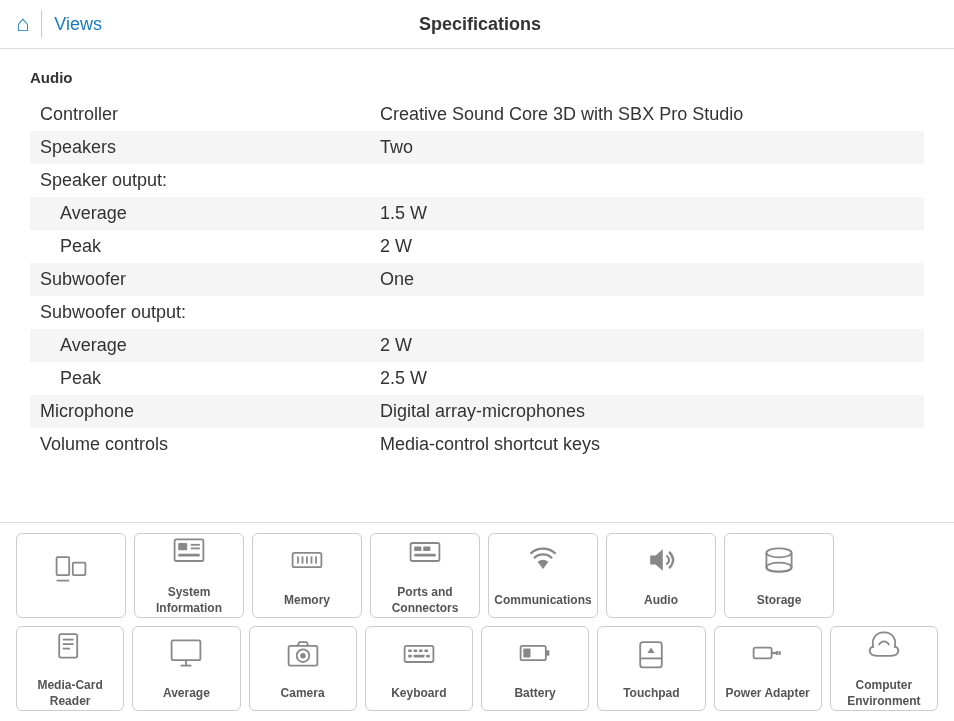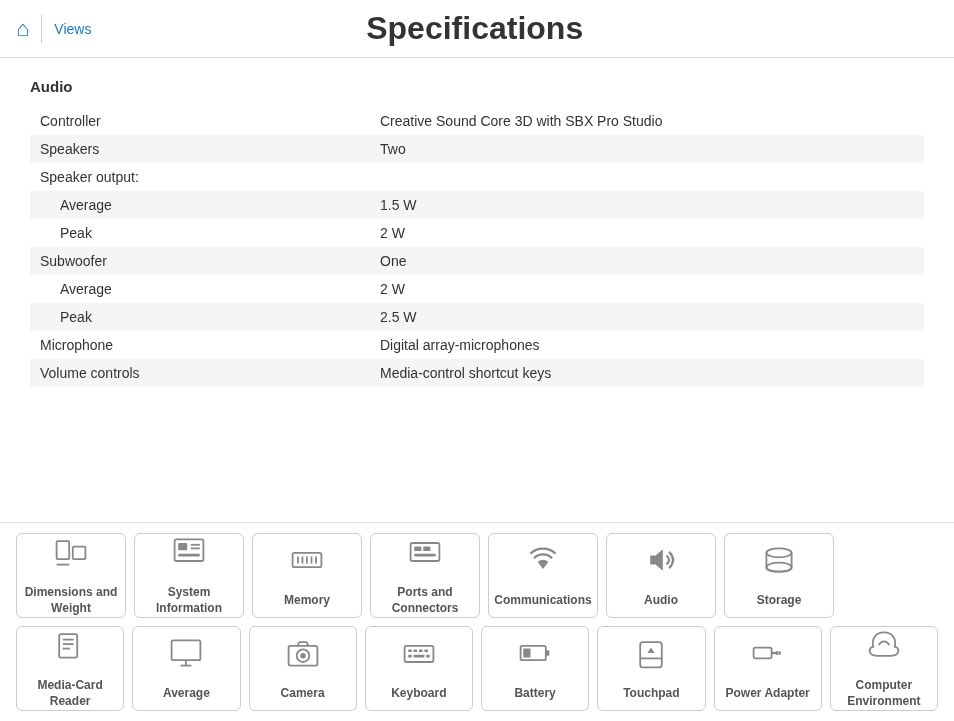--- a/index.html
+++ b/index.html
@@ -2,32 +2,32 @@
 <html><head>
   <meta charset="utf-8">
   <style>
     * { box-sizing: border-box; margin: 0; padding: 0; }
     body { font-family: Arial, sans-serif; font-size: 14px; color: #333; background: #fff; width: 954px; min-height: 721px; }
 
     
     .header { display: flex; align-items: center; padding: 10px 16px; border-bottom: 1px solid #ddd; }
     .home-icon { color: #1a7bc4; font-size: 22px; margin-right: 12px; }
     .divider-v { width: 1px; height: 28px; background: #ccc; margin-right: 12px; }
-    .views-link { color: #1a7bc4; font-size: 14px; text-decoration: none; cursor: pointer; }
-    .page-title { flex: 1; text-align: center; font-size: 32px; font-weight: bold; color: #333; margin-right: 80px; }
+    .views-link { color: #1a7bc4; font-size: 18px; text-decoration: none; cursor: pointer; }
+    .page-title { flex: 1; text-align: center; font-size: 18px; font-weight: bold; color: #333; margin-right: 80px; }
 
     
     .main { padding: 20px 30px; }
     .section-title { font-weight: bold; font-size: 15px; margin-bottom: 12px; }
 
     
     .spec-table { width: 100%; border-collapse: collapse; }
     .spec-table tr:nth-child(even) { background: #f5f5f5; }
     .spec-table tr:nth-child(odd) { background: #fff; }
-    .spec-table td { padding: 6px 10px; font-size: 14px; color: #333; margin-top: 33px; }
+    .spec-table td { padding: 6px 10px; font-size: 18px; color: #333; margin-top: 33px; }
     .spec-table td:first-child { width: 340px; }
     .spec-table td.indent { padding-left: 30px; }
 
     
     .bottom-nav { position: absolute; bottom: 0; left: 0; right: 0; padding: 10px 16px; border-top: 1px solid #ddd; background: #fff; }
     .nav-rows { display: flex; flex-direction: column; gap: 8px; }
     .nav-row { display: flex; gap: 8px; }
     .nav-item { display: flex; flex-direction: column; align-items: center; justify-content: center; width: 110px; height: 85px; border: 1px solid #ccc; border-radius: 6px; cursor: pointer; padding: 8px 4px; background: #fff; }
     .nav-icon { font-size: 28px; color: #888; margin-bottom: 6px; line-height: 1; }
     .nav-label { font-size: 12px; text-align: center; color: #555; font-weight: bold; line-height: 1.3; }
@@ -67,20 +67,24 @@
         </tr>
         <tr>
           <td class="indent">Peak</td>
           <td>2 W</td>
         </tr>
         <tr>
           <td>Subwoofer</td>
           <td>One</td>
         </tr>
         <tr>
+          <td>Subwoofer output:</td>
+          <td></td>
+        </tr>
+        <tr>
           <td class="indent">Average</td>
           <td>2 W</td>
         </tr>
         <tr>
           <td class="indent">Peak</td>
           <td>2.5 W</td>
         </tr>
         <tr>
           <td>Microphone</td>
           <td>Digital array-microphones</td>
@@ -95,21 +99,20 @@
 
 <div class="bottom-nav">
   <div class="nav-rows">
     <div class="nav-row" id="nav-row-1">
         <div class="nav-item">
           <div class="nav-icon"><svg viewBox="0 0 40 40" class="nav-svg">
               <rect x="4" y="8" width="14" height="20" rx="1" fill="none" stroke="#888" stroke-width="2"></rect>
               <rect x="22" y="14" width="14" height="14" rx="1" fill="none" stroke="#888" stroke-width="2"></rect>
               <line x1="4" y1="34" x2="18" y2="34" stroke="#888" stroke-width="2"></line>
             </svg></div>
-          <div class="nav-label">Dimensions and Weight</div>
         </div>
         <div class="nav-item">
           <div class="nav-icon"><svg viewBox="0 0 40 40" class="nav-svg">
               <rect x="4" y="6" width="32" height="24" rx="2" fill="none" stroke="#888" stroke-width="2"></rect>
               <rect x="8" y="10" width="10" height="8" rx="1" fill="#888"></rect>
               <line x1="22" y1="12" x2="32" y2="12" stroke="#888" stroke-width="2"></line>
               <line x1="22" y1="16" x2="32" y2="16" stroke="#888" stroke-width="2"></line>
               <rect x="8" y="22" width="24" height="3" rx="1" fill="#888"></rect>
             </svg></div>
           <div class="nav-label">System Information</div>

